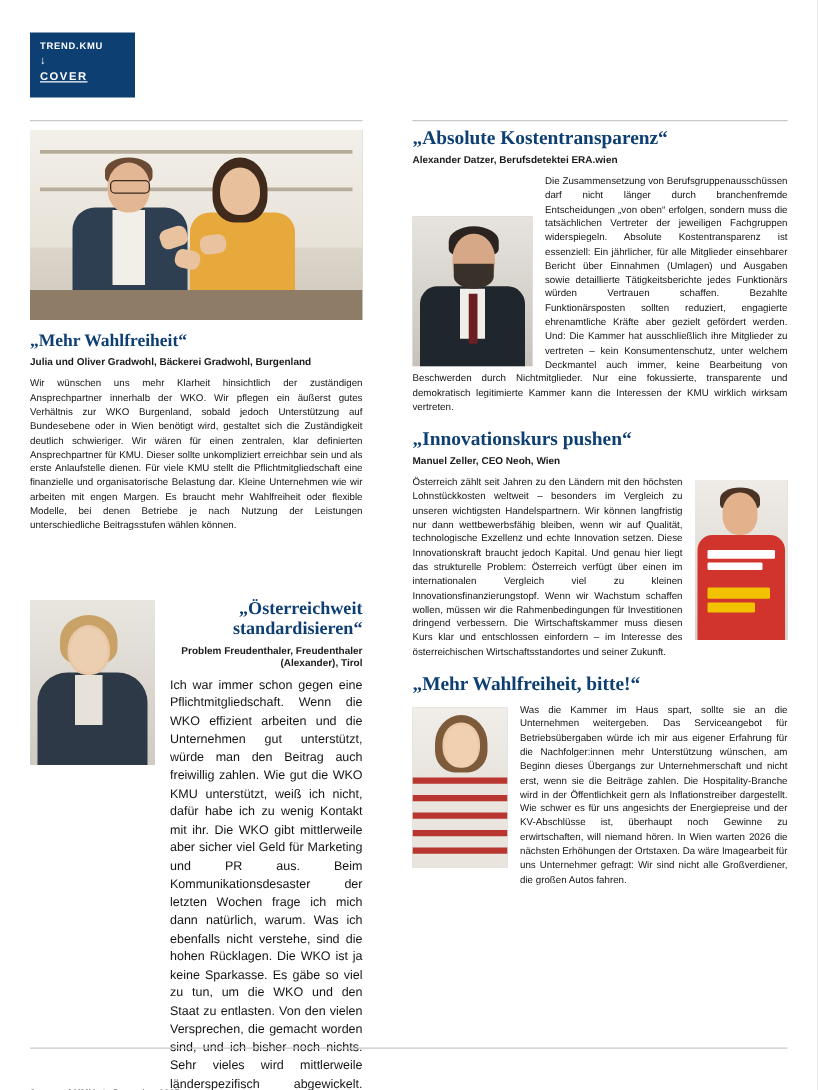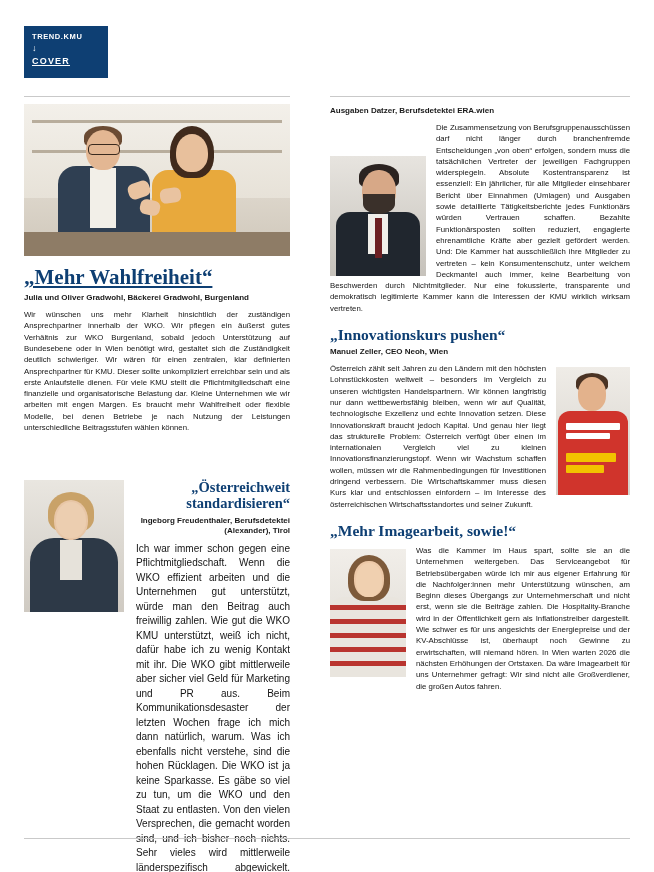--- a/index.html
+++ b/index.html
@@ -145,21 +145,21 @@
     position: absolute; background: #e9c3a0; border-radius: 6px;
   }
   .p1-h1 { left: 104px; top: 78px; width: 22px; height: 16px; transform: rotate(-18deg); }
   .p1-h2 { left: 116px; top: 96px; width: 20px; height: 15px; transform: rotate(12deg); }
   .p1-h3 { left: 136px; top: 84px; width: 21px; height: 15px; transform: rotate(-8deg); }
   .p1-counter {
     position: absolute; left: 0; bottom: 0; width: 100%; height: 24px;
     background: #8e7c66;
   }
 
-  .col-left .headline-1 { font-size: 21px; margin-top: 10px; text-decoration: underline; }
+  .col-left .headline-1 { font-size: 14px; margin-top: 10px; }
 
   
   .lower-left-block { position: absolute; left: 24px; top: 480px; width: 266px; }
   .photo-2 {
     width: 100px; height: 132px; position: relative; overflow: hidden;
     background: #cfcac2; float: left;
   }
   .p2-bg { position: absolute; inset: 0; background: linear-gradient(180deg,#e9e6e0,#cfcac2); }
   .p2-head { position: absolute; left: 30px; top: 20px; width: 34px; height: 40px; background: #e8c6a6; border-radius: 50% 50% 46% 46%; }
   .p2-hair { position: absolute; left: 24px; top: 12px; width: 46px; height: 40px; background: #c9a268; border-radius: 50% 50% 35% 35%; }
@@ -268,29 +268,30 @@
       <div class="p2-bg"></div>
       <div class="p2-body"></div>
       <div class="p2-inner"></div>
       <div class="p2-hair"></div>
       <div class="p2-head"></div>
       <div class="p2-face"></div>
     </div>
     <div class="right-text">
       <div class="headline headline-right">„Österreichweit</div>
       <div class="headline headline-right">standardisieren“</div>
-      <div class="byline byline-right">Ingeborg Freudenthaler, Berufsdetektei</div>
+      <div class="byline byline-right">Problem Freudenthaler, Freudenthaler</div>
       <div class="byline byline-right" style="margin-top:0">(Alexander), Tirol</div>
       <div class="body body-narrow">Ich war immer schon gegen eine Pflichtmitgliedschaft. Wenn die WKO effizient arbeiten und die Unternehmen gut unterstützt, würde man den Beitrag auch freiwillig zahlen. Wie gut die WKO KMU unterstützt, weiß ich nicht, dafür habe ich zu wenig Kontakt mit ihr. Die WKO gibt mittlerweile aber sicher viel Geld für Marketing und PR aus. Beim Kommunikationsdesaster der letzten Wochen frage ich mich dann natürlich, warum. Was ich ebenfalls nicht verstehe, sind die hohen Rücklagen. Die WKO ist ja keine Sparkasse. Es gäbe so viel zu tun, um die WKO und den Staat zu entlasten. Von den vielen Versprechen, die gemacht worden sind, und ich bisher noch nichts. Sehr vieles wird mittlerweile länderspezifisch abgewickelt. Überprüfungen und Prozesse sollten österreichweit standardisiert werden.</div>
     </div>
   </div>
 
   <div class="col-right">
 
-    <div class="byline">Ausgaben Datzer, Berufsdetektei ERA.wien</div>
+    <div class="headline headline-r">„Absolute Kostentransparenz“</div>
+    <div class="byline">Alexander Datzer, Berufsdetektei ERA.wien</div>
     <div class="clearfix">
       <div class="float-photo-left" style="margin-top:34px;">
         <div class="p3-bg"></div>
         <div class="p3-body"></div>
         <div class="p3-shirt"></div>
         <div class="p3-tie"></div>
         <div class="p3-hair"></div>
         <div class="p3-head"></div>
         <div class="p3-beard"></div>
       </div>
@@ -306,21 +307,21 @@
         <div class="p4-text1"></div>
         <div class="p4-text2"></div>
         <div class="p4-text3"></div>
         <div class="p4-text4"></div>
         <div class="p4-hair"></div>
         <div class="p4-head"></div>
       </div>
       <div class="body">Österreich zählt seit Jahren zu den Ländern mit den höchsten Lohnstückkosten weltweit – besonders im Vergleich zu unseren wichtigsten Handelspartnern. Wir können langfristig nur dann wettbewerbsfähig bleiben, wenn wir auf Qualität, technologische Exzellenz und echte Innovation setzen. Diese Innovationskraft braucht jedoch Kapital. Und genau hier liegt das strukturelle Problem: Österreich verfügt über einen im internationalen Vergleich viel zu kleinen Innovationsfinanzierungstopf. Wenn wir Wachstum schaffen wollen, müssen wir die Rahmenbedingungen für Investitionen dringend verbessern. Die Wirtschaftskammer muss diesen Kurs klar und entschlossen einfordern – im Interesse des österreichischen Wirtschaftsstandortes und seiner Zukunft.</div>
     </div>
 
-    <div class="headline headline-r2" style="margin-top:12px;">„Mehr Imagearbeit, sowie!“</div>
+    <div class="headline headline-r2" style="margin-top:12px;">„Mehr Wahlfreiheit, bitte!“</div>
     <div class="clearfix">
       <div class="float-photo-left" style="width:76px;height:128px;">
         <div class="p5-bg"></div>
         <div class="p5-body"></div>
         <div class="p5-str p5-s1"></div>
         <div class="p5-str p5-s2"></div>
         <div class="p5-str p5-s3"></div>
         <div class="p5-str p5-s4"></div>
         <div class="p5-str p5-s5"></div>
         <div class="p5-hair"></div>

